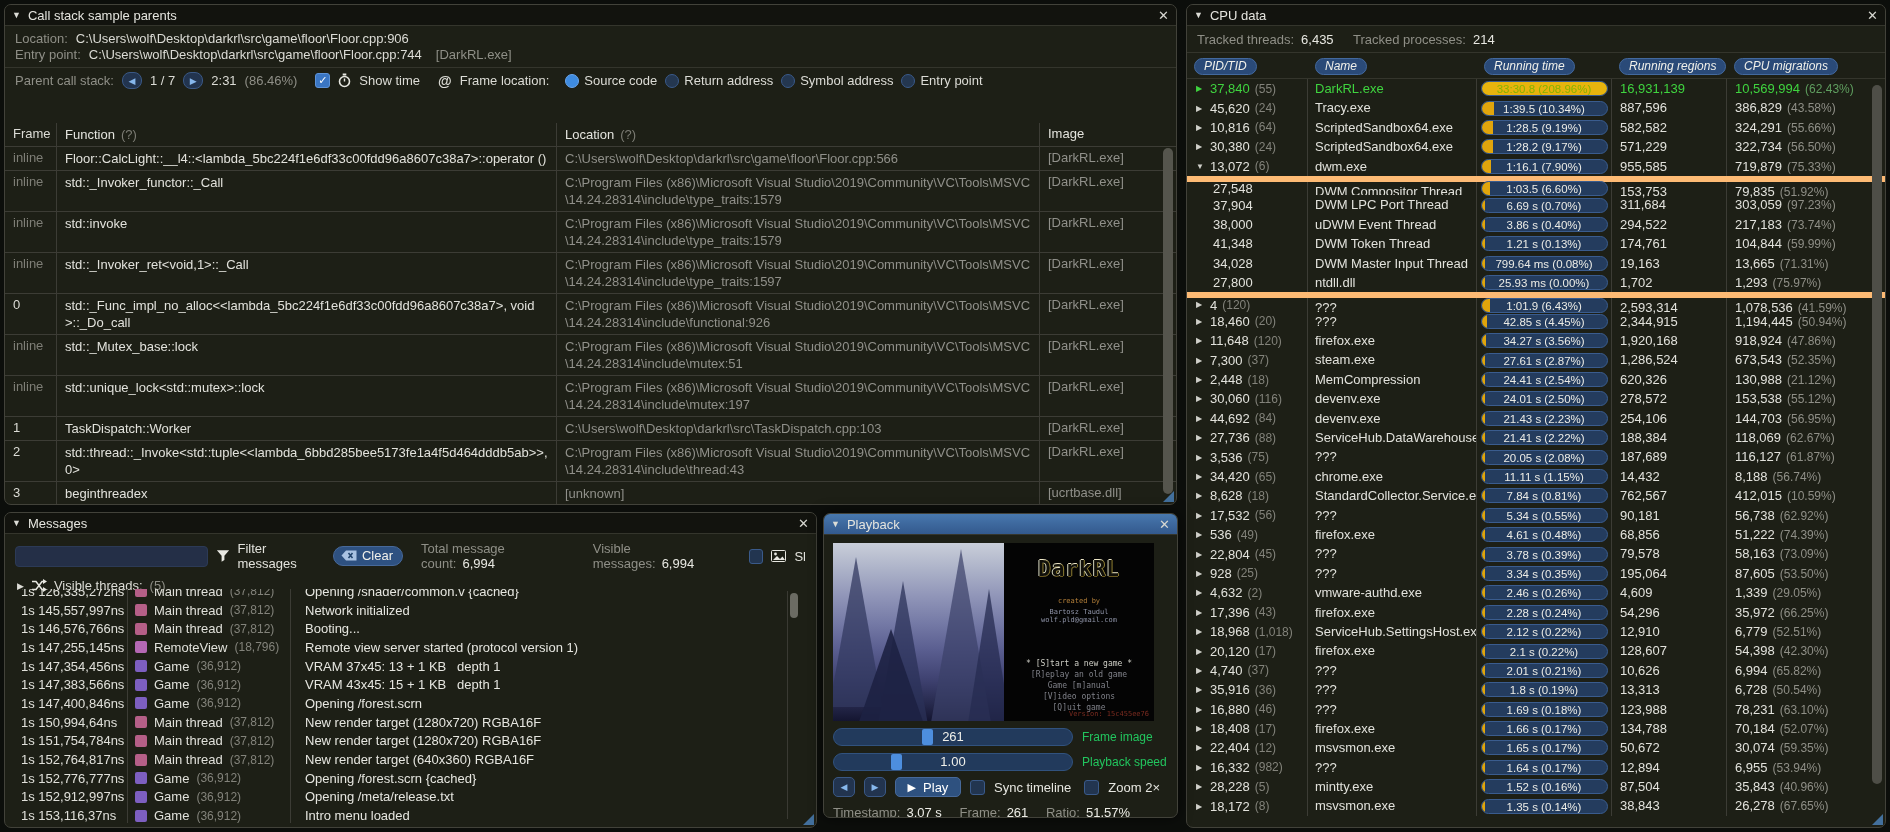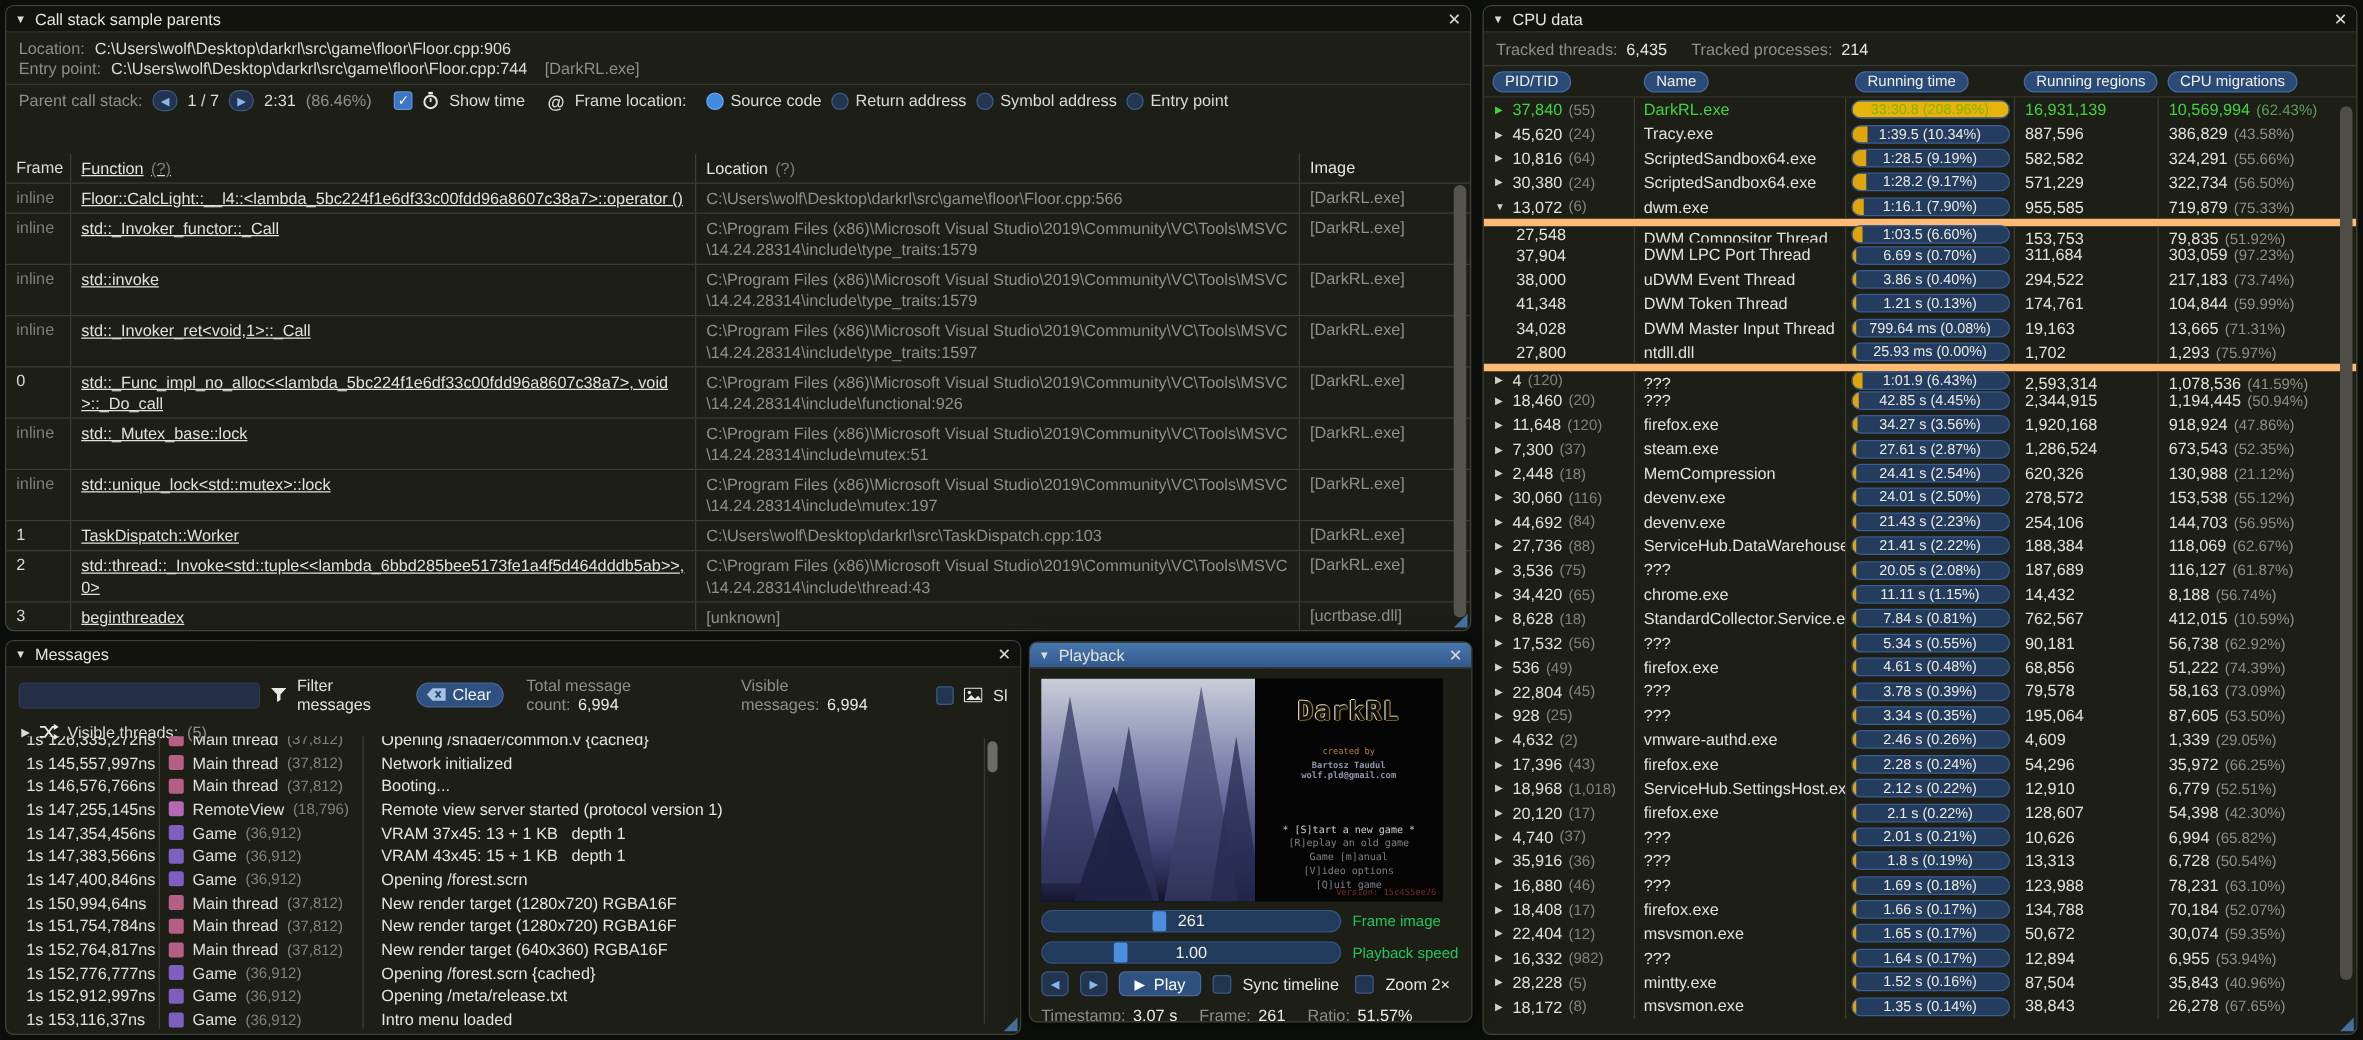--- a/index.html
+++ b/index.html
@@ -33,21 +33,21 @@
   .rgroup { display:flex; align-items:center; gap:5px; margin-left:8px; }
   .sw-icon { display:inline-block; }
   .at { font-weight:bold; font-size:14px; margin-left:10px; }
   .cs-table { position:absolute; left:0; right:0; top:118px; bottom:0; font-size:13px; }
   .cs-head, .cs-row { display:flex; border-bottom:1px solid #3c3c35; }
   .cs-head { color:#e4e4de; }
   .cs-head .hint { color:#7c7c74; margin-left:6px; }
   .cell { padding:3px 8px; border-right:1px solid #3c3c35; }
   .c-frame { width:52px; flex:none; color:#dcdcd6; }
   .c-frame.inl { color:#7e7e76; }
-  .c-fn { width:500px; flex:none; color:#e2e2dc; word-break:break-all; line-height:17px;text-decoration:underline; }
+  .c-fn { width:500px; flex:none; color:#e2e2dc; word-break:break-all; line-height:17px; }
   .c-loc { width:483px; flex:none; color:#90908a; word-break:break-all; line-height:17px; }
   .c-img { width:112px; flex:none; color:#90908a; border-right:none; }
   .cs-scroll { position:absolute; right:3px; top:143px; bottom:10px; width:10px; }
   .cs-scroll .thumb { width:10px; height:100%; background:#55554d; border-radius:5px; }
 
   
   .messages { left:4px; top:512px; width:813px; height:316px; }
   .m-filter { display:flex; align-items:center; gap:8px; padding:7px 10px 4px 10px; font-size:13px; color:#e2e2dc; }
   .m-input { width:202px; height:21px; background:#242f47; border-radius:4px; border:1px solid #2c3a56; }
   .funnel { flex:none; }
@@ -77,40 +77,40 @@
   .tree { position:absolute; clip-path:polygon(50% 0,88% 100%,12% 100%); background:#333a60; opacity:.75; }
   .t1 { left:-12px; top:14px; width:70px; height:150px; }
   .t2 { left:38px;  top:38px; width:64px; height:140px; background:#2b3158; }
   .t3 { left:88px;  top:6px;  width:80px; height:176px; background:#3a4068; opacity:.7; }
   .t4 { left:128px; top:46px; width:56px; height:136px; background:#262b50; }
   .t5 { left:8px;   top:86px; width:100px; height:110px; background:#1d2142; opacity:.9; }
   .darkside { flex:1; background:#040404; position:relative; padding:8px 6px 0 6px; text-align:center; font-family:"DejaVu Sans Mono", monospace; }
   .pb-logo { font:700 21px "DejaVu Sans Mono", monospace; letter-spacing:1px; color:#11100a; margin-top:6px;
     text-shadow:-1px 0 #cfcfb8, 1px 0 #8a7a30, 0 -1px #efe8c8, 0 1px #6a5a20; }
   .pb-credit1 { margin-top:16px; font-size:7px; color:#b5803a; }
-  .pb-credit2 { margin-top:3px; font-size:7px; color:#8f94a8; line-height:8px;font-weight:bold; }
+  .pb-credit2 { margin-top:3px; font-size:7px; color:#8f94a8; line-height:8px; }
   .pb-menu { margin-top:34px; font-size:8px; line-height:11px; color:#7f8088; }
   .pb-menu div:first-child { color:#cfcfc6; }
   .pb-version { position:absolute; right:5px; bottom:3px; font-size:7px; color:#7c2c20; }
   .slider { position:absolute; left:9px; width:240px; height:18px; background:#223a5c; border:1px solid #31527e; border-radius:9px; }
   .slider .handle { position:absolute; top:0; width:11px; height:16px; background:#4d8ede; border-radius:2px; }
   .slider .sval { position:absolute; left:0; right:0; text-align:center; line-height:16px; color:#f0f0ea; font-size:13px; }
   .slbl { position:absolute; left:258px; font-size:12px; color:#22c55e; line-height:18px; }
   .pb-buttons { position:absolute; left:9px; top:263px; display:flex; align-items:center; gap:9px; font-size:13px; color:#e6e6e0; }
   .pb-nav { width:22px; height:20px; background:#22344f; border:1px solid #3a5885; border-radius:5px; color:#86b7ec; font-size:9px; display:flex; align-items:center; justify-content:center; }
   .playbtn { display:flex; align-items:center; gap:7px; width:66px; height:20px; justify-content:center; background:#2e517f; border:1px solid #47699a; border-radius:5px; color:#fff; }
   .pb-status { position:absolute; left:9px; top:291px; font-size:13px; color:#8f8f87; }
   .pb-status b { color:#ececE6; font-weight:400; margin:0 14px 0 6px; }
 
   
   .cpu { left:1186px; top:4px; width:700px; height:824px; }
   .cpu-stats { padding:6px 10px 5px 10px; font-size:13px; color:#8f8f87; border-bottom:1px solid #34352c; }
   .cpu-stats b { color:#e8e8e2; font-weight:400; margin:0 16px 0 7px; }
   .cpu-head { display:flex; padding:3px 0 3px 4px; border-bottom:1px solid #34352c; }
-  .hcell { flex:none; }
+  .hcell { flex:none;font-style:italic; }
   .pill { display:inline-block; background:#2a4a78; border:1px solid #43699e; border-radius:9px; color:#f0f0ea; font-size:12px; padding:0 9px 1px 9px; margin-left:3px; }
   .w1{width:121px}.w2{width:169px}.w3{width:135px}.w4{width:115px}.w5{width:132px}
   .cpu-rows { font-size:13px; }
   .cpu-row { display:flex; height:19.4px; align-items:center; }
   .cpu-row.gline { border-top:6px solid #fdba74; }
   .q1 { width:121px; flex:none; display:flex; align-items:center; gap:5px; padding-left:9px; border-right:1px solid #3c3c35; height:100%; }
   .q1 .arr { font-size:8px; color:#d0d0ca; width:9px; flex:none; }
   .q1 .pid { color:#e2e2dc; } .q1 .cnt { color:#83837b; font-size:12px; }
   .q2 { width:169px; flex:none; color:#e2e2dc; padding-left:7px; border-right:1px solid #3c3c35; height:100%; line-height:19.4px; white-space:nowrap; overflow:hidden; }
   .q3 { width:135px; flex:none; border-right:1px solid #3c3c35; height:100%; display:flex; align-items:center; justify-content:center; }

